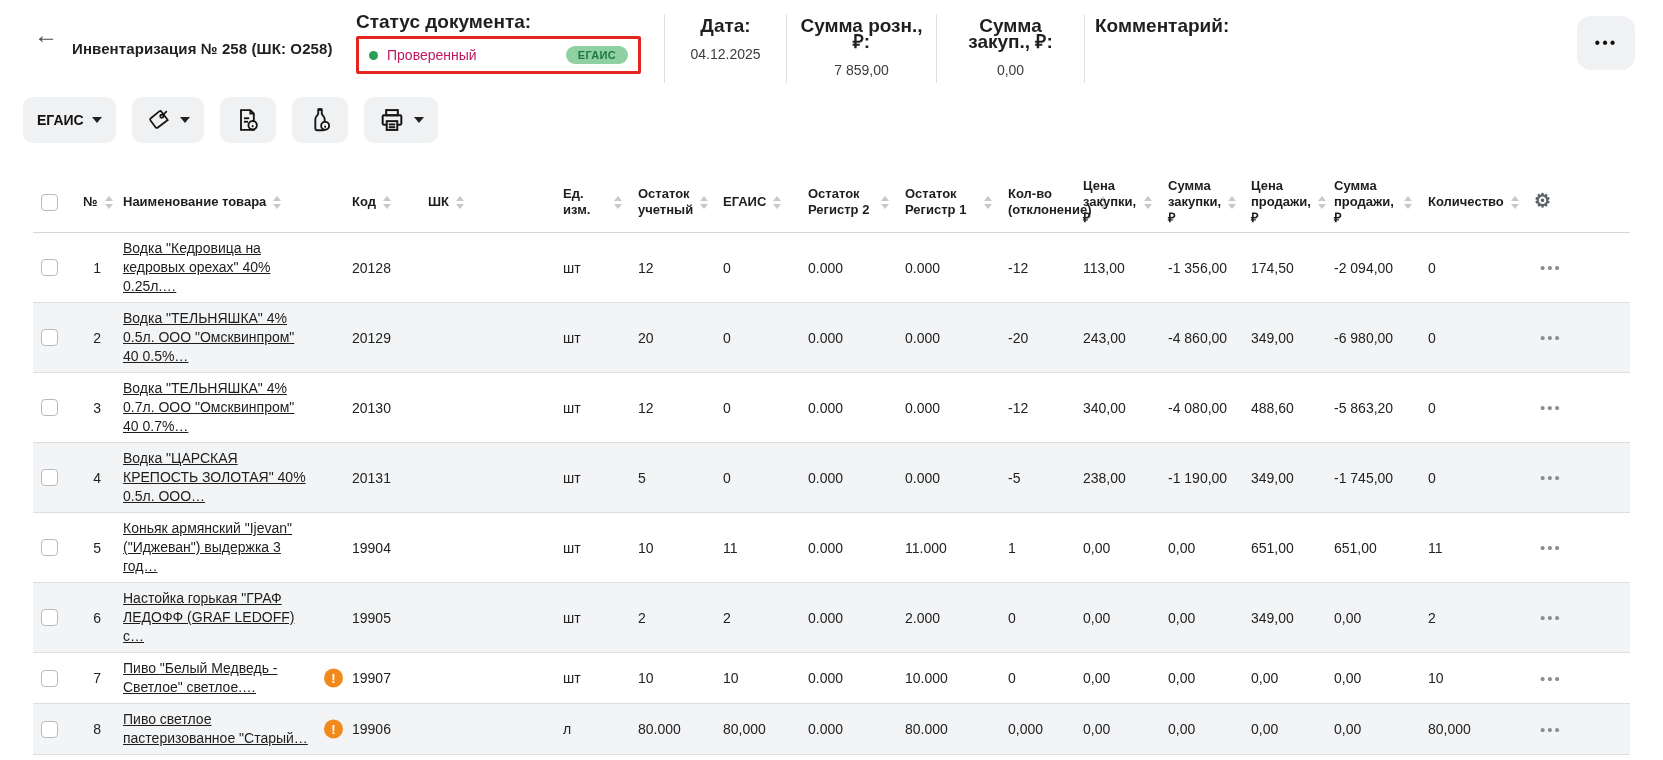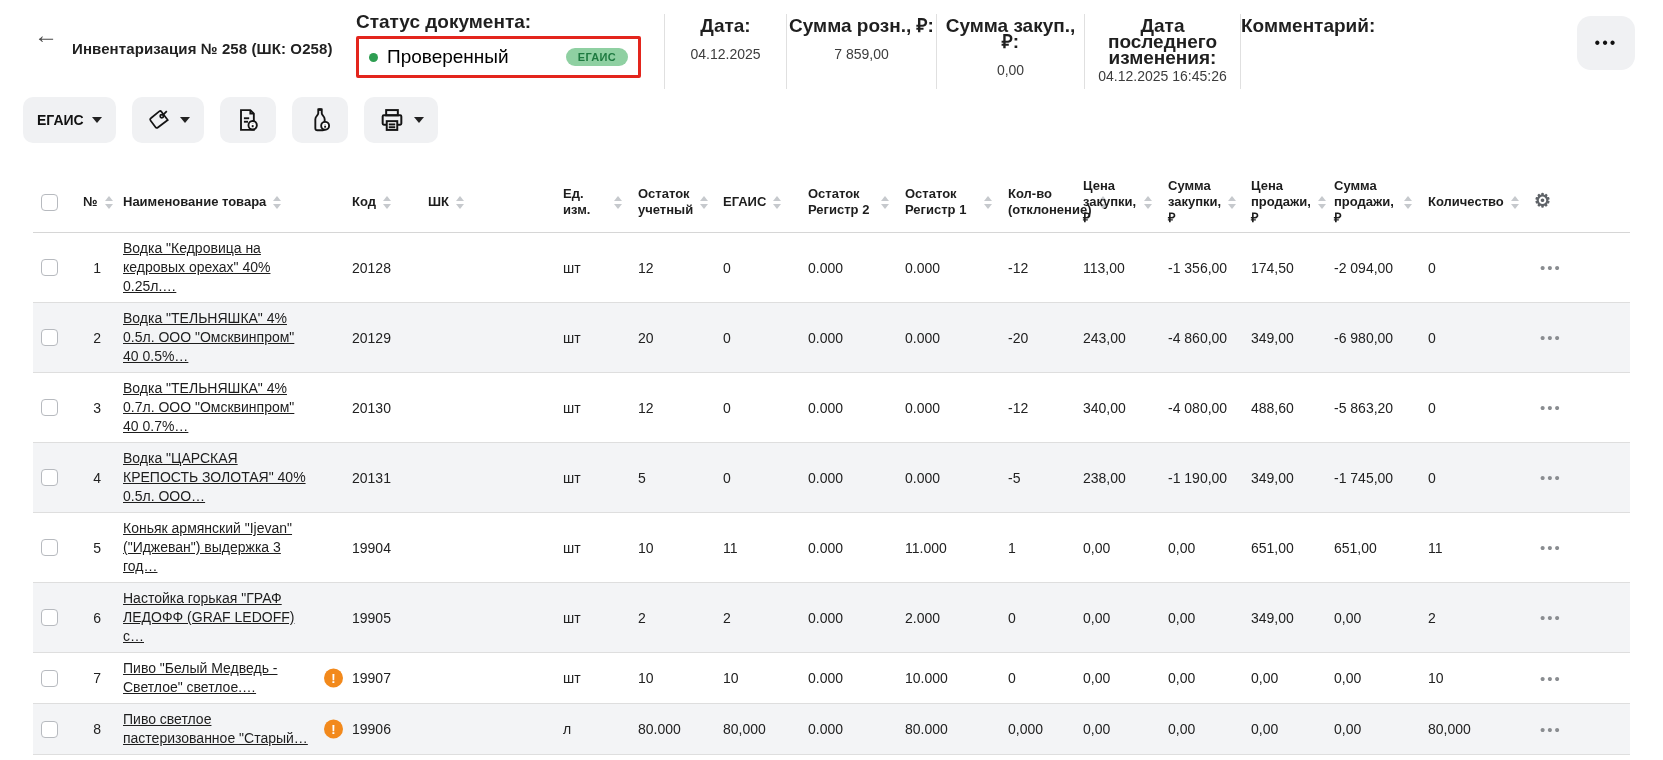--- a/index.html
+++ b/index.html
@@ -7,24 +7,24 @@
     font-family:"Liberation Sans", sans-serif; color:#212121; }
 
   
   .top-header { display:flex; align-items:flex-start; padding:14px 28px 0 28px; height:88px; }
   .back-btn { font-size:24px; color:#4a4a4a; line-height:26px; margin:8px 14px 0 6px; cursor:pointer; background:none; border:none; }
   .doc-title { font-size:15px; font-weight:700; margin-top:26px; width:270px; letter-spacing:.1px; }
   .status-section { width:300px; margin-left:14px; }
   .field-label { font-size:19px; font-weight:700; color:#1f1f1f; line-height:16px; }
   .status-box { margin-top:6px; border:3px solid #e3251d; border-radius:2px; padding:7px 10px; display:flex; align-items:center; width:285px; }
   .status-dot { width:9px; height:9px; border-radius:50%; background:#2e9e52; margin-right:9px; }
-  .status-text { color:#000000; font-size:19px; flex:1; }
+  .status-text { color:#be185d; font-size:14px; flex:1; }
   .status-badge { background:#8fd0a2; color:#1e7a40; font-size:11px; font-weight:700; border-radius:10px; padding:3px 12px; letter-spacing:.3px; }
   .hfields { display:flex; flex:1; margin-left:8px; }
-  .hfield { border-left:1px solid #e0e0e0; padding:4px 0; min-height:58px; }
+  .hfield { border-left:1px solid #e0e0e0; padding:4px 10px; min-height:58px; }
   .hfield .field-label { text-align:inherit; }
   .hfield .field-value { font-size:14px; color:#3c3c3c; margin-top:12px; line-height:17px; }
   .hfield.two-line .field-value { margin-top:2px; }
   .hfield[data-align="center"] { text-align:center; }
   .hfield[data-align="right"] { text-align:center; }
   .hfield[data-align="left"] { text-align:left; }
   .hf-date { width:122px; } .hf-retail { width:150px; } .hf-purchase { width:148px; }
   .hf-modified { width:156px; } .hf-comment { flex:1; }
   .more-btn { width:58px; height:54px; border:none; border-radius:14px; background:#f0f1f3;
     font-size:16px; letter-spacing:2px; color:#111; cursor:pointer; margin-top:2px; }
@@ -86,24 +86,20 @@
         <div class="field-label">Дата:</div>
         <div class="field-value">04.12.2025</div>
       </div>
       <div class="hfield hf-retail" data-align="right">
         <div class="field-label">Сумма розн., ₽:</div>
         <div class="field-value">7 859,00</div>
       </div>
       <div class="hfield hf-purchase" data-align="right">
         <div class="field-label">Сумма закуп., ₽:</div>
         <div class="field-value">0,00</div>
-      </div>
-      <div class="hfield hf-modified two-line" data-align="center">
-        <div class="field-label">Дата последнего изменения:</div>
-        <div class="field-value">04.12.2025 16:45:26</div>
       </div>
       <div class="hfield hf-comment" data-align="left">
         <div class="field-label">Комментарий:</div>
         <div class="field-value"></div>
       </div>
     </div>
 
   <button class="more-btn">•••</button>
 </div>
 

